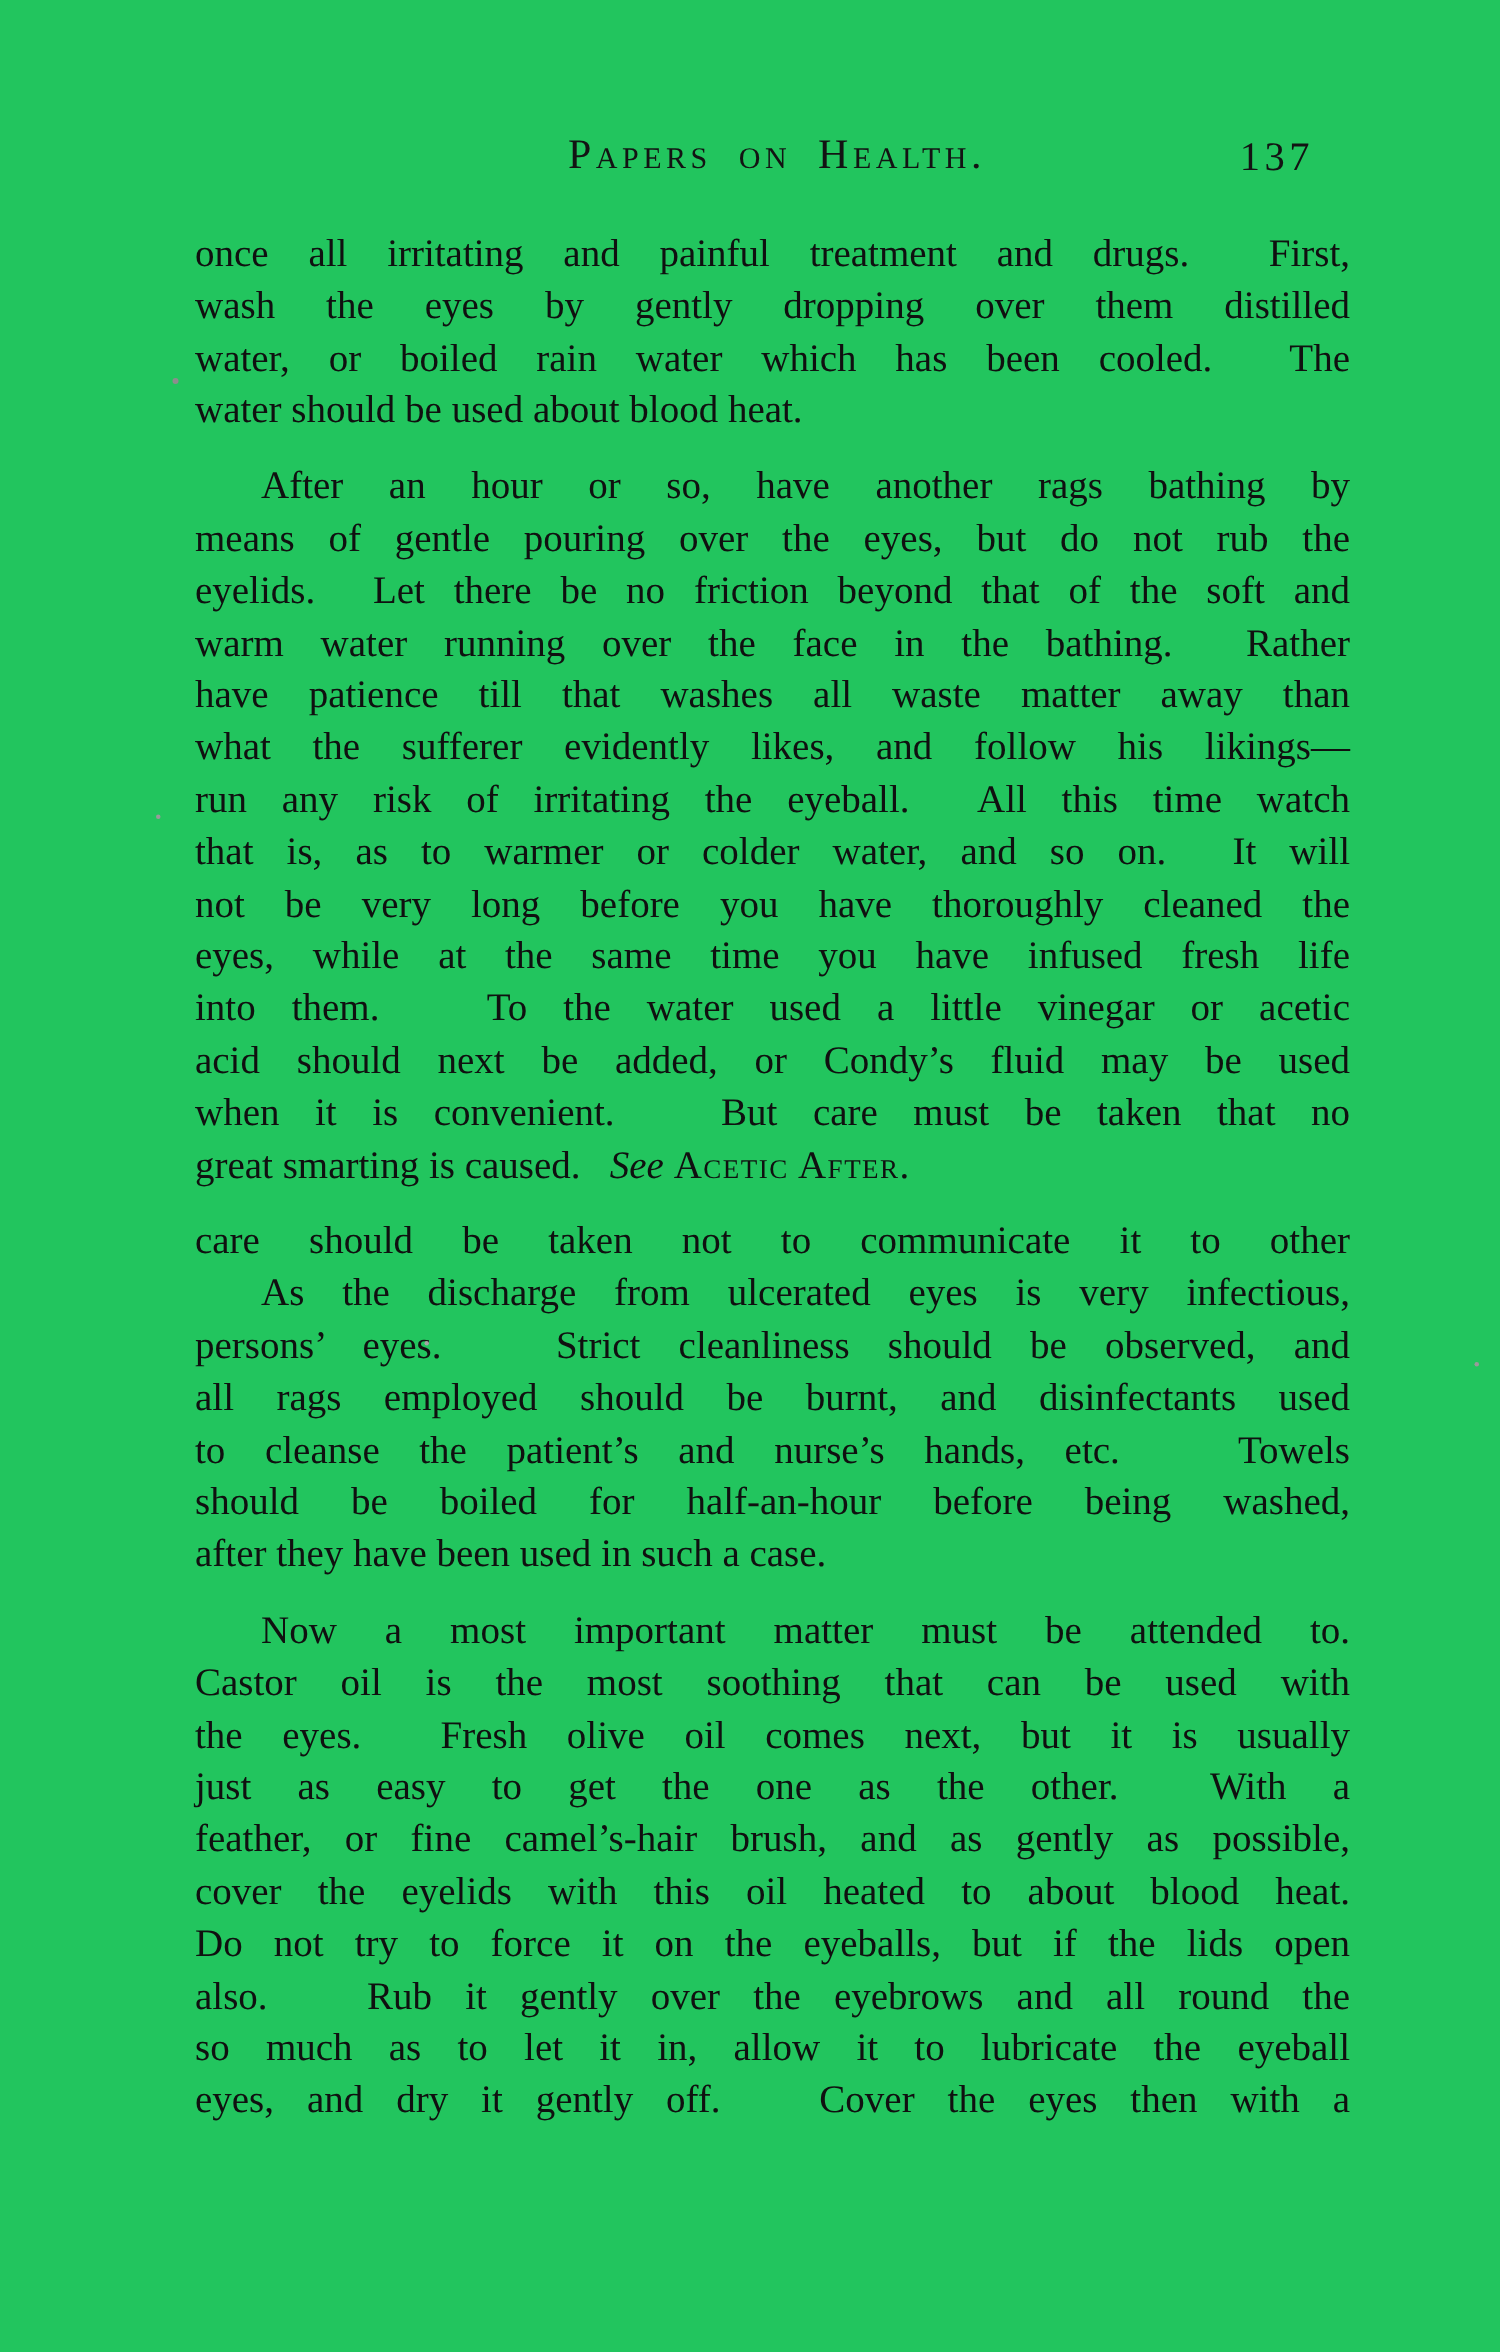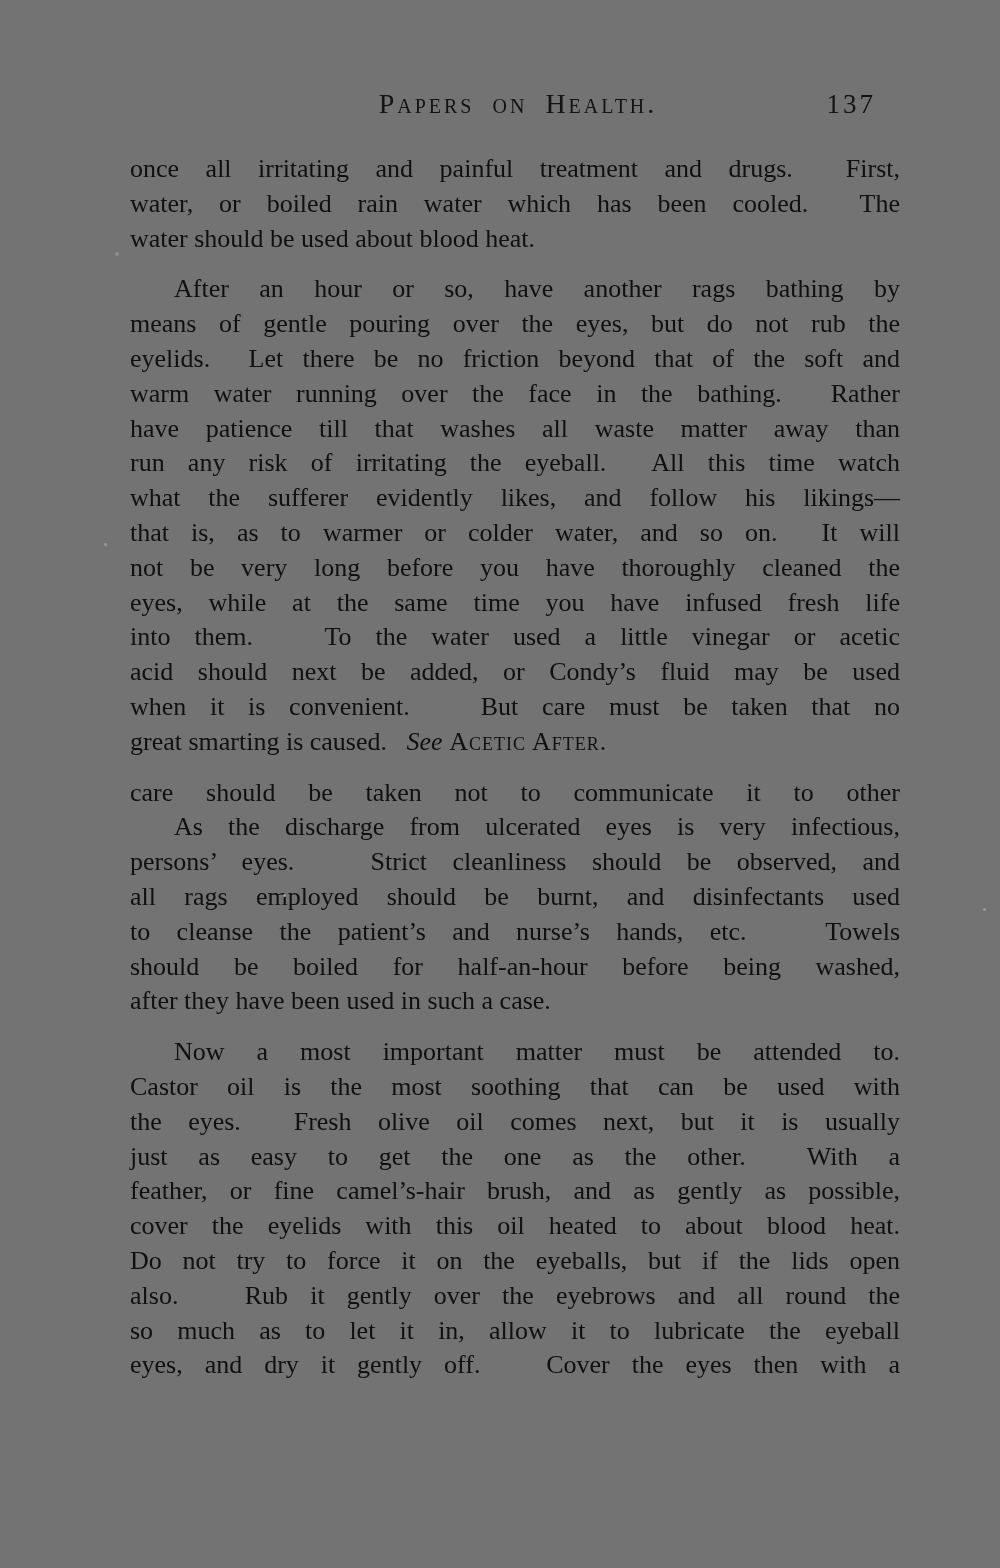--- a/index.html
+++ b/index.html
@@ -7,21 +7,21 @@
     padding: 0;
     width: 1000px;
     height: 1568px;
     background: #ffffff;
     font-family: "Liberation Serif", "DejaVu Serif", serif;
   }
   .scan-page {
     position: relative;
     width: 1000px;
     height: 1568px;
-    background: #737373;
+    background: #22c55e;
     color: #111111;
     overflow: hidden;
   }
   .header {
     position: absolute;
     top: 86px;
     left: 130px;
     width: 776px;
     height: 36px;
   }
@@ -76,31 +76,32 @@
 <div class="scan-page">
 
   <div class="header">
     <div class="running-title">Papers on Health.</div>
     <div class="page-number">137</div>
   </div>
 
   <div class="body-column">
       <div class="para">
         <div class="line first">once all irritating and painful treatment and drugs.  First,</div>
+        <div class="line">wash the eyes by gently dropping over them distilled</div>
         <div class="line">water, or boiled rain water which has been cooled.  The</div>
         <div class="line last">water should be used about blood heat.</div>
       </div>
       <div class="para indented">
         <div class="line first">After an hour or so, have another rags bathing by</div>
         <div class="line">means of gentle pouring over the eyes, but do not rub the</div>
         <div class="line">eyelids.  Let there be no friction beyond that of the soft and</div>
         <div class="line">warm water running over the face in the bathing.  Rather</div>
         <div class="line">have patience till that washes all waste matter away than</div>
+        <div class="line">what the sufferer evidently likes, and follow his likings—</div>
         <div class="line">run any risk of irritating the eyeball.  All this time watch</div>
-        <div class="line">what the sufferer evidently likes, and follow his likings—</div>
         <div class="line">that is, as to warmer or colder water, and so on.  It will</div>
         <div class="line">not be very long before you have thoroughly cleaned the</div>
         <div class="line">eyes, while at the same time you have infused fresh life</div>
         <div class="line">into them.   To the water used a little vinegar or acetic</div>
         <div class="line">acid should next be added, or Condy’s fluid may be used</div>
         <div class="line">when it is convenient.   But care must be taken that no</div>
         <div class="line last"><span>great smarting is caused.   </span><span class="italic">See </span><span class="smallcaps">Acetic After.</span></div>
       </div>
       <div class="para indented">
         <div class="line">care should be taken not to communicate it to other</div>

